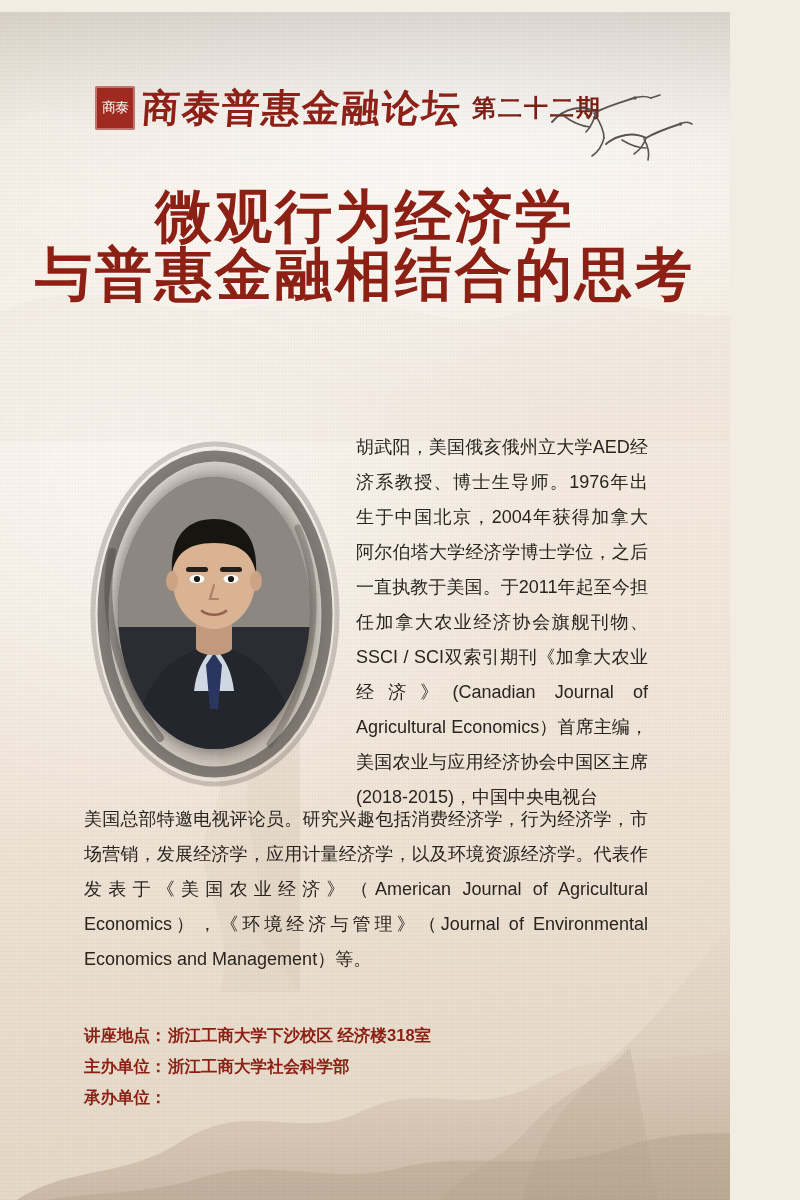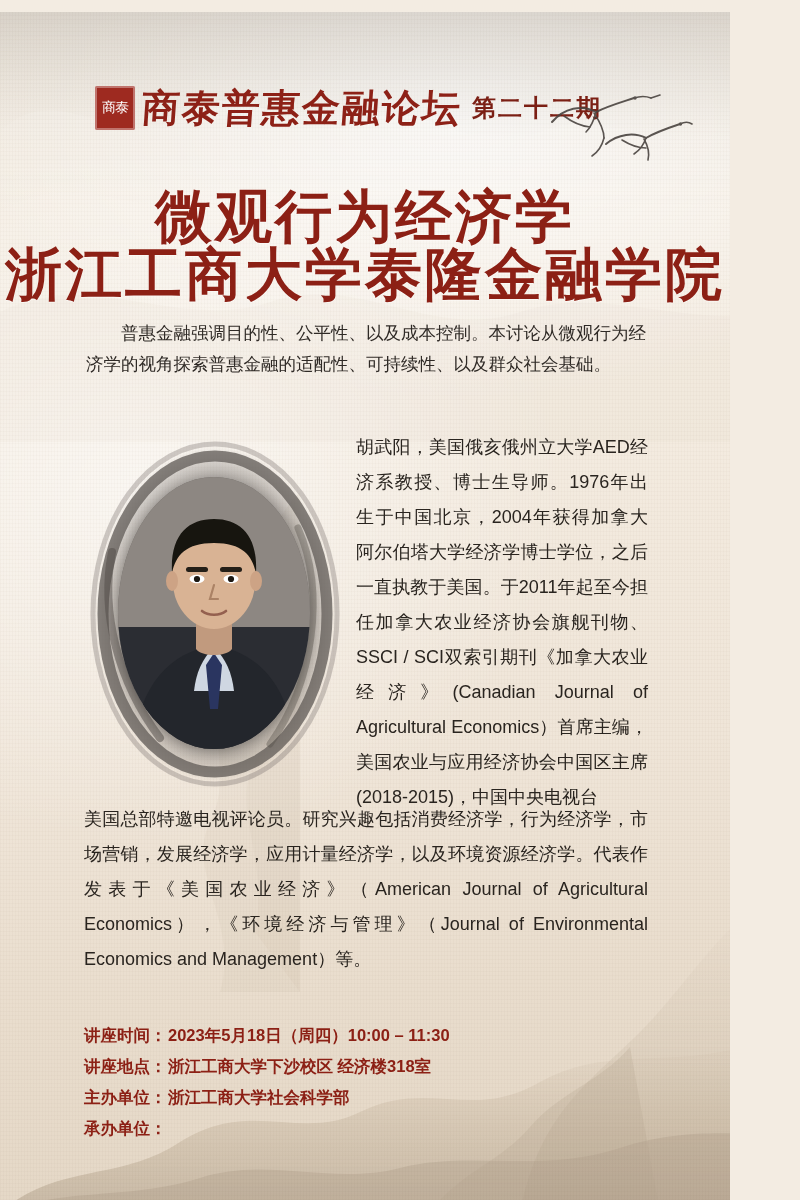--- a/index.html
+++ b/index.html
@@ -281,24 +281,23 @@
         <g fill="#4a4440">
           <circle cx="101" cy="16" r="1.7"></circle>
           <circle cx="146.5" cy="42" r="1.7"></circle>
         </g>
       </svg>
     </div>
   </div>
 
   <div class="title-block">
     <div class="title-line">微观行为经济学</div>
-    <div class="title-line">浙江工商大学泰隆金融学院</div>
-  </div>
-
-  <div class="abstract">普惠金融强调目的性、公平性、以及成本控制。本讨论从微观行为经济学的视角探索普惠金融的适配性、可持续性、以及群众社会基础。</div>
+    <div class="title-line">与普惠金融相结合的思考</div>
+  </div>
+
 
   <div class="portrait-wrap">
     <div class="brush-ring">
       <svg width="262" height="372" viewBox="0 0 262 372">
         <defs>
           <radialGradient id="inkRing" cx="50%" cy="50%" r="50%">
             <stop offset="60%" stop-color="#6d6763" stop-opacity="0"></stop>
             <stop offset="80%" stop-color="#6d6763" stop-opacity="0.55"></stop>
             <stop offset="100%" stop-color="#6d6763" stop-opacity="0"></stop>
           </radialGradient>
@@ -342,24 +341,20 @@
         <ellipse cx="138" cy="104" rx="6" ry="10" fill="#cda385"></ellipse>
       </svg>
     </div>
   </div>
 
   <div class="bio-right">胡武阳，美国俄亥俄州立大学AED经济系教授、博士生导师。1976年出生于中国北京，2004年获得加拿大阿尔伯塔大学经济学博士学位，之后一直执教于美国。于2011年起至今担任加拿大农业经济协会旗舰刊物、SSCI / SCI双索引期刊《加拿大农业经济》(Canadian Journal of Agricultural Economics）首席主编，美国农业与应用经济协会中国区主席(2018-2015)，中国中央电视台</div>
   <div class="bio-full">美国总部特邀电视评论员。研究兴趣包括消费经济学，行为经济学，市场营销，发展经济学，应用计量经济学，以及环境资源经济学。代表作发表于《美国农业经济》（American Journal of Agricultural Economics），《环境经济与管理》（Journal of Environmental Economics and Management）等。</div>
 
   <div class="details">
     <div class="detail-row">
-      <span class="dlabel">讲座时间：</span>
-      <span class="dvalue">2023年5月18日（周四）10:00 – 11:30</span>
-    </div>
-    <div class="detail-row">
       <span class="dlabel">讲座地点：</span>
       <span class="dvalue">浙江工商大学下沙校区 经济楼318室</span>
     </div>
     <div class="detail-row">
       <span class="dlabel">主办单位：</span>
       <span class="dvalue">浙江工商大学社会科学部</span>
     </div>
     <div class="detail-row">
       <span class="dlabel">承办单位：</span>
     </div>

